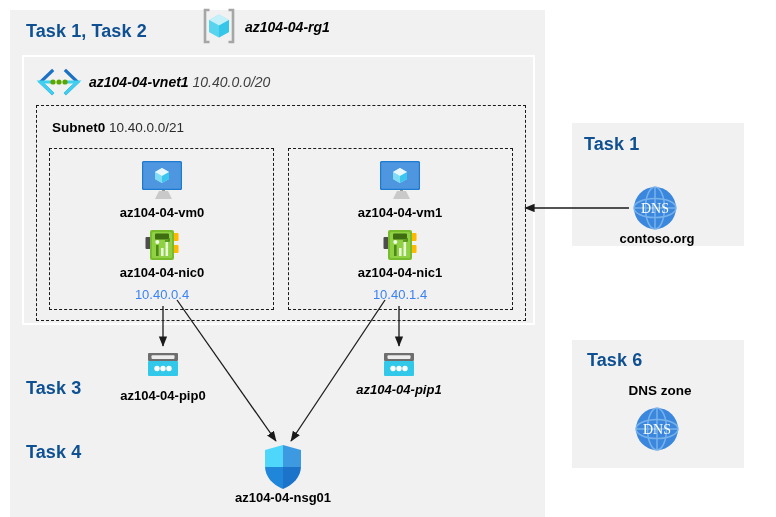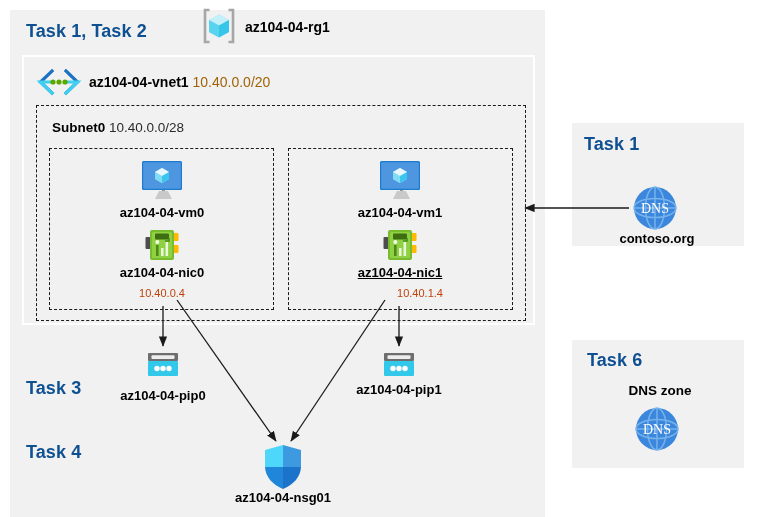--- a/index.html
+++ b/index.html
@@ -22,29 +22,29 @@
 
   
   .dashed{position:absolute;box-sizing:border-box;border:1.4px dashed #1a1a1a;}
   #subnet-outer{left:36px; top:105px; width:490px; height:216px;}
   #subnet0-box {left:49px; top:148px; width:225px; height:162px;}
   #subnet1-box {left:288px;top:148px; width:225px; height:162px;}
 
   
   .task-label{position:absolute;color:#0f518c;color:#0e5091;font-size:18px;
               font-weight:bold;letter-spacing:.1px;white-space:nowrap;}
-  .res-title{position:absolute;font-size:14px;white-space:nowrap;color:#000;}
+  .res-title{position:absolute;font-size:14px;white-space:nowrap;color:#000;font-style:italic;}
   .res-title b{font-weight:bold;}
-  .res-title .cidr{font-weight:normal;color:#a16207;margin-top:19px;}
+  .res-title .cidr{font-weight:normal;color:#404040;margin-top:19px;}
   .subnet-title{position:absolute;font-size:13.5px;white-space:nowrap;color:#000;}
   .subnet-title b{font-weight:bold;}
   .subnet-title .cidr{font-weight:normal;color:#2b2b2b;}
   .node-name{position:absolute;font-size:13px;font-weight:bold;color:#000;
              white-space:nowrap;text-align:right;}
-  .node-ip{position:absolute;font-size:11px;color:#c2410c;white-space:nowrap;
+  .node-ip{position:absolute;font-size:13px;color:#3b82f6;white-space:nowrap;
            text-align:center;}
   .zone-heading{position:absolute;font-size:13.5px;font-weight:bold;color:#000;
                 white-space:nowrap;text-align:center;}
   .ctr{transform:translateX(-50%);}
 
   
   .icon{position:absolute;}
 
   svg{display:block;overflow:visible;}
   #edges{position:absolute;left:0;top:0;width:776px;height:517px;pointer-events:none;}
@@ -85,21 +85,21 @@
       <circle cx="29" cy="14" r="2.6" fill="#5aa700"></circle>
     </svg>
   </div>
   <div class="res-title" style="left:89px;top:74px;">
     <b>az104-04-vnet1</b><span> </span><span class="cidr">10.40.0.0/20</span>
   </div>
 
   <div class="dashed" id="subnet-outer"></div>
 
   <div class="subnet-title" style="left:52px;top:120px;">
-    <b>Subnet0</b><span> </span><span class="cidr">10.40.0.0/28</span>
+    <b>Subnet0</b><span> </span><span class="cidr">10.40.0.0/21</span>
   </div>
   <div class="dashed" id="subnet0-box"></div>
 
   <div class="icon" style="left:138px;top:158px;">
     <svg width="48" height="44" viewBox="0 0 48 44">
       <rect x="24" y="30" width="3" height="6" fill="#9a9a9a"></rect>
       <path d="M17 41 L21 33 h9 l4 8 z" fill="#c9c9c9"></path>
       <rect x="4" y="3" width="40" height="29" rx="1.5" fill="#1c7ad1"></rect>
       <rect x="5.2" y="4.2" width="37.6" height="26.6" rx="1" fill="#4e96df"></rect>
       <polygon points="24,10 31,14 31,21 24,25 17,21 17,14" fill="#bfe9fa"></polygon>
@@ -152,22 +152,22 @@
       <rect x="5" y="2" width="24" height="30" rx="2" fill="#76bc2d"></rect>
       <rect x="7" y="4" width="20" height="26" rx="1.5" fill="#8fd143"></rect>
       <rect x="10" y="5.5" width="14" height="6" rx="1" fill="#3f6d12"></rect>
       <rect x="11" y="17" width="2.6" height="11" fill="#4e8a18"></rect>
       <rect x="16" y="20" width="2.6" height="8" fill="#e8f6da"></rect>
       <rect x="20.5" y="14" width="2.6" height="14" fill="#e8f6da"></rect>
       <circle cx="12.3" cy="14" r="2" fill="#f2faea"></circle>
       <path d="M20 13 h4 v-3" fill="none" stroke="#4e8a18" stroke-width="1.6"></path>
     </svg>
   </div>
-  <div class="node-name ctr" style="left:400px;top:265px;text-decoration:underline;">az104-04-nic1</div>
-  <div class="node-ip ctr" style="left:420px;top:287px;">10.40.1.4</div>
+  <div class="node-name ctr" style="left:400px;top:265px;">az104-04-nic1</div>
+  <div class="node-ip ctr" style="left:400px;top:287px;">10.40.1.4</div>
 
   <div class="panel" id="task3-panel"></div>
   <div class="task-label" style="left:26px;top:350px;margin-top:28px;">Task 3</div>
 
   <div class="icon" style="left:147px;top:351px;">
     <svg width="32" height="30" viewBox="0 0 32 30">
       <rect x="1" y="2" width="30" height="8" rx="1" fill="#6e6e6e"></rect>
       <rect x="4.5" y="4.3" width="23" height="3.6" rx="1" fill="#ededed"></rect>
       <rect x="1" y="10" width="30" height="15" rx="1" fill="#32c8ea"></rect>
       <circle cx="10" cy="17.5" r="2.7" fill="#ffffff"></circle>
@@ -180,21 +180,21 @@
   <div class="icon" style="left:383px;top:351px;">
     <svg width="32" height="30" viewBox="0 0 32 30">
       <rect x="1" y="2" width="30" height="8" rx="1" fill="#6e6e6e"></rect>
       <rect x="4.5" y="4.3" width="23" height="3.6" rx="1" fill="#ededed"></rect>
       <rect x="1" y="10" width="30" height="15" rx="1" fill="#32c8ea"></rect>
       <circle cx="10" cy="17.5" r="2.7" fill="#ffffff"></circle>
       <circle cx="16" cy="17.5" r="2.7" fill="#ffffff"></circle>
       <circle cx="22" cy="17.5" r="2.7" fill="#ffffff"></circle>
     </svg>
   </div>
-  <div class="node-name ctr" style="left:399px;top:382px;">az104-04-pip1</div>
+  <div class="node-name ctr" style="left:399px;top:382px;font-style:italic;">az104-04-pip1</div>
 
   <div class="panel" id="task4-panel"></div>
   <div class="task-label" style="left:26px;top:442px;">Task 4</div>
 
   <div class="icon" style="left:262px;top:444px;">
     <svg width="42" height="46" viewBox="0 0 42 46">
       <defs>
         <clipPath id="shieldclip">
           <path d="M21 1 L39 6 V22 C39 33 31 41 21 45 C11 41 3 33 3 22 V6 Z"></path>
         </clipPath>

